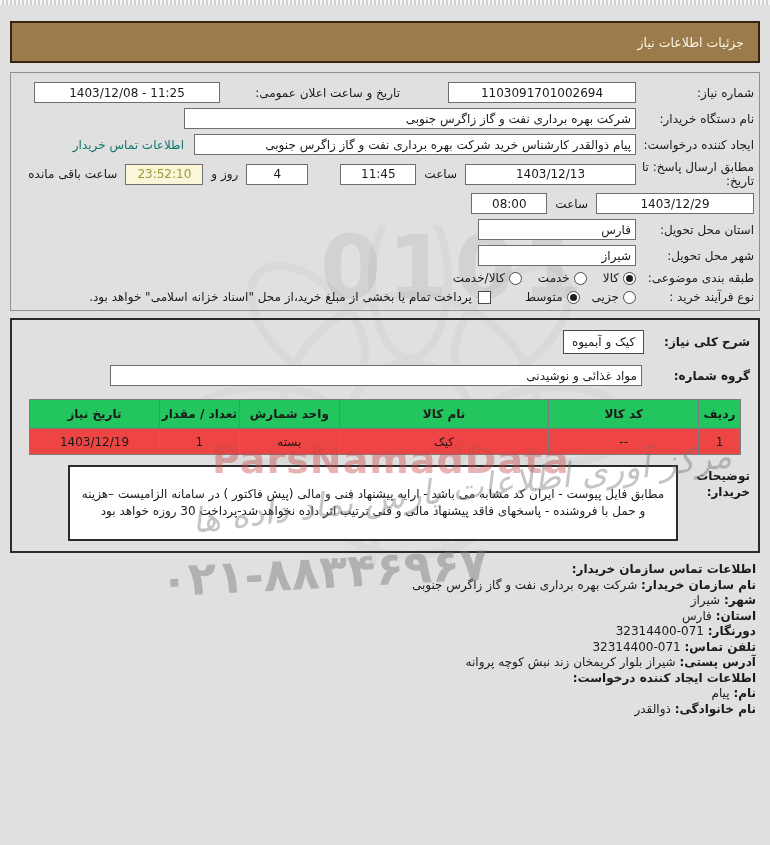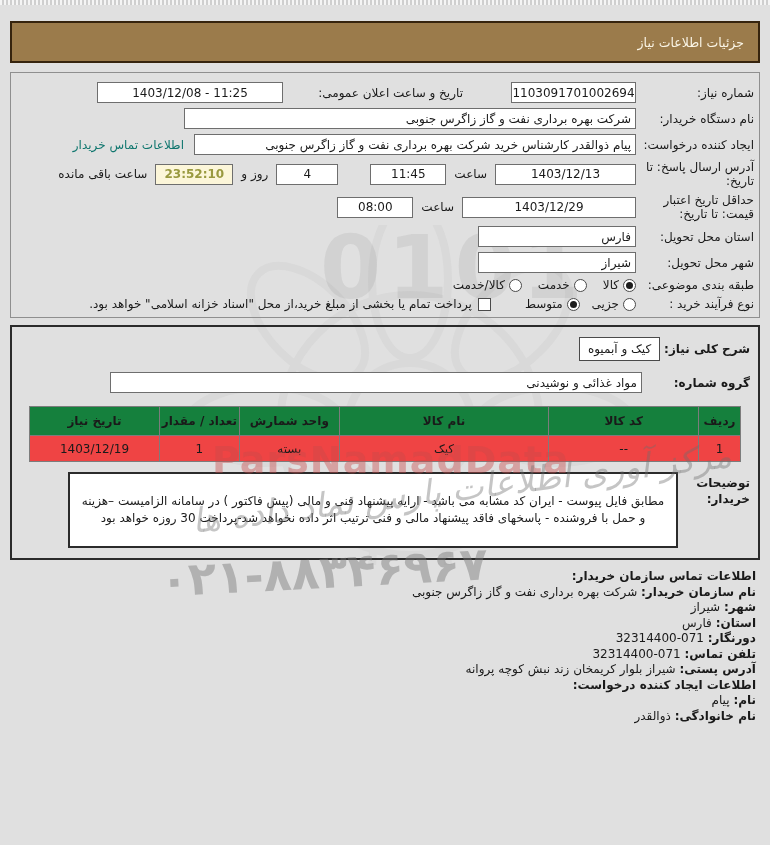--- a/index.html
+++ b/index.html
@@ -29,35 +29,35 @@
   }
   .row { display:flex; align-items:center; margin-bottom:5px; }
   .lbl { width:118px; flex:0 0 118px; padding-left:4px; line-height:14px; }
   .tb {
     background:#ffffff; border:1px solid #6e6e6e; height:21px;
     display:flex; align-items:center; padding:0 4px; overflow:hidden; white-space:nowrap;
   }
   .center { justify-content:center; }
   .num { direction:ltr; unicode-bidi:isolate; }
   .link { color:#0f766e; margin-right:10px; cursor:pointer; white-space:nowrap; }
-  .countdown { background:#fcf6d9; color:#99993f; font-weight:bold; }
+  .countdown { background:#fcf6d9; color:#99993f; font-weight:normal; }
   .radio { width:13px; height:13px; border:1px solid #4a4a4a; border-radius:50%; background:#fff; position:relative; flex:0 0 13px; margin-left:4px; }
   .radio.sel::after { content:""; position:absolute; inset:2px; background:#1d1d1d; border-radius:50%; }
   .chk { width:13px; height:13px; border:1px solid #4a4a4a; background:#fff; flex:0 0 13px; margin-left:6px; }
   .opt { display:flex; align-items:center; margin-left:16px; }
   .box2 {
     margin:7px 10px 0 10px; border:2px solid #2b2b2b;
     padding:10px 8px 10px 8px; position:relative; z-index:2;
   }
   .bold { font-weight:bold; }
-  .descbox { background:#fff; border:1px solid #4a4a4a; height:24px; display:flex; align-items:center; padding:0 8px; margin-right:4px; }
+  .descbox { background:#fff; border:1px solid #4a4a4a; height:24px; display:flex; align-items:center; padding:0 8px; margin-right:20px; }
   .heading2 { font-weight:bold; margin:9px 2px 0 0; }
   table.goods { border-collapse:collapse; margin:13px auto 0 auto; width:712px; }
   table.goods th, table.goods td { border:1px solid #7c7c7c; font-size:12px; text-align:center; }
-  table.goods th { background:#15803d; height:29px; font-weight:bold; }
+  table.goods th { background:#22c55e; height:29px; font-weight:bold; }
   table.goods td { background:#ef4444; height:26px; }
   .c-radif{width:42px} .c-code{width:150px} .c-name{width:210px} .c-unit{width:100px} .c-qty{width:80px} .c-date{width:130px}
   .notes-row { display:flex; margin-top:10px; align-items:flex-start; }
   .notes-lbl { width:72px; flex:0 0 72px; font-weight:bold; line-height:16px; padding-top:3px; }
   .notes-box { flex:1; background:#fff; border:2px solid #2b2b2b; padding:19px 8px; line-height:17px; text-align:center; margin-left:48px; }
   .contact { margin:9px 14px 0 14px; line-height:15.5px; position:relative; z-index:2; }
   .contact div { white-space:nowrap; }
   
   .wm { position:absolute; pointer-events:none; z-index:3; }
   .wm-flower { top:225px; left:110px; opacity:.55; z-index:1; }
@@ -89,52 +89,51 @@
 <div class="top-strip"></div>
 
 <div class="titlebar">
   <span>جزئیات اطلاعات نیاز</span>
 </div>
 
 <div class="box1">
 
   <div class="row">
     <span class="lbl">شماره نیاز:</span>
-    <span class="tb center num" style="width:125px">1103091701002694</span>
+    <span class="tb center num" style="width:188px">1103091701002694</span>
     <span style="width:48px"></span>
     <span style="width:180px">تاریخ و ساعت اعلان عمومی:</span>
     <span class="tb center num" style="width:186px">1403/12/08 - 11:25</span>
   </div>
 
   <div class="row">
     <span class="lbl">نام دستگاه خریدار:</span>
     <span class="tb" style="width:452px">شرکت بهره برداری نفت و گاز زاگرس جنوبی</span>
   </div>
 
   <div class="row">
     <span class="lbl">ایجاد کننده درخواست:</span>
     <span class="tb" style="width:442px">پیام ذوالقدر کارشناس خرید شرکت بهره برداری نفت و گاز زاگرس جنوبی</span>
     <span class="link">اطلاعات تماس خریدار</span>
   </div>
 
   <div class="row">
-    <span class="lbl">آدرس ارسال پاسخ: تا تاریخ:</span>
-    <span class="tb center num" style="width:141px">1403/12/13</span>
+    <span class="lbl">مطابق ارسال پاسخ: تا تاریخ:</span>
+    <span class="tb center num" style="width:171px">1403/12/13</span>
     <span style="margin:0 8px">ساعت</span>
     <span class="tb center num" style="width:76px">11:45</span>
     <span style="width:32px"></span>
     <span class="tb center num" style="width:62px">4</span>
     <span style="margin:0 8px">روز و</span>
     <span class="tb center num countdown" style="width:78px">23:52:10</span>
     <span style="margin-right:8px">ساعت باقی مانده</span>
   </div>
 
   <div class="row">
-    <span class="lbl">حداقل تاریخ اعتبار قیمت: تا تاریخ:</span>
-    <span class="tb center num" style="width:174px">1403/12/29</span>
+    <span class="tb center num" style="width:158px">1403/12/29</span>
     <span style="margin:0 8px">ساعت</span>
     <span class="tb center num" style="width:76px">08:00</span>
   </div>
 
   <div class="row">
     <span class="lbl">استان محل تحویل:</span>
     <span class="tb" style="width:158px">فارس</span>
   </div>
 
   <div class="row">

